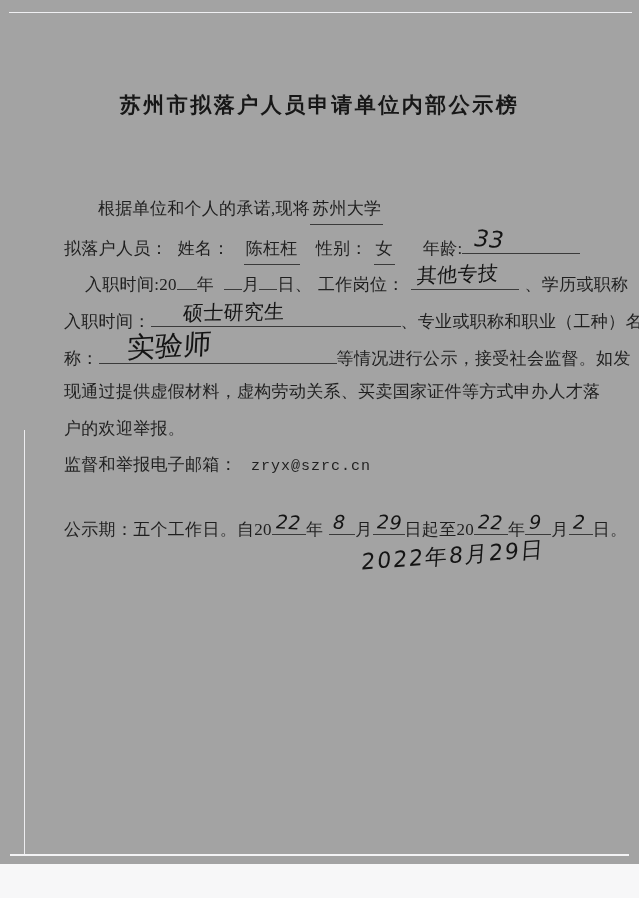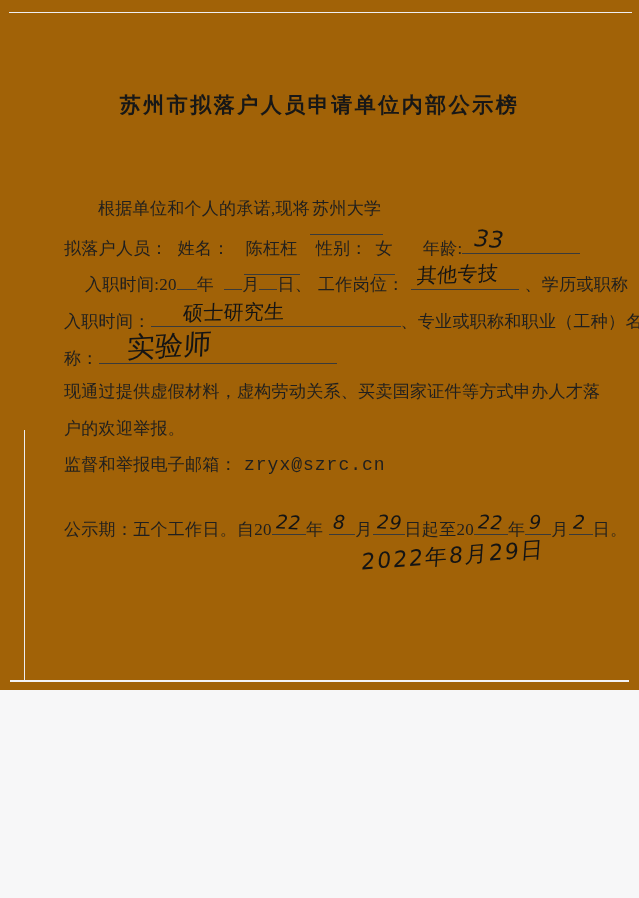--- a/index.html
+++ b/index.html
@@ -5,22 +5,22 @@
   * { margin:0; padding:0; box-sizing:border-box; }
   html,body { width:639px; height:898px; }
   body {
     background:#f7f7f8;
     font-family:"Liberation Serif","DejaVu Serif",serif;
     color:#1f1f1f;
     -webkit-font-smoothing:antialiased;
   }
   .page {
     position:relative;
-    width:639px; height:690px;
-    background:#a16207;
+    width:639px; height:864px;
+    background:#a3a3a3;
     overflow:hidden;
   }
   
   .edge { position:absolute; background:#efeff2; }
   .edge-top { left:9px; right:7px; top:12px; height:1px; }
   .edge-left { left:24px; top:430px; bottom:10px; width:1px; background:#ededf0; }
   .edge-bottom { left:10px; right:10px; bottom:8px; height:2px; background:#f3f3f5; }
 
   .title {
     position:absolute; left:0; right:0; top:91px;
@@ -37,21 +37,21 @@
   .ln1 { top:197px; left:34px; }
   .ln2 { top:234px; }
   .ln3 { top:270px;margin-left:21px; }
   .ln4 { top:307px; }
   .ln5 { top:344px; }
   .ln6 { top:380px; }
   .ln7 { top:417px; }
   .ln8 { top:453px; }
   .ln9 { top:475px;margin-top:42px; }
 
-  .ul { border-bottom:1px solid #3a3a3a; padding:0 2px 16px;text-align:center; }
+  .ul { border-bottom:1px solid #3a3a3a; padding:0 2px 6px;text-align:center; }
 
   .blank {
     display:inline-block; border-bottom:1px solid #3a3a3a;
     height:15px; vertical-align:baseline;
   }
   .fill {
     display:inline-block; position:relative;
     border-bottom:1px solid #3a3a3a;
     height:20px; vertical-align:baseline;
     text-align:center;
@@ -81,21 +81,21 @@
   .f-dy2 { width:24px; }
 
   .gap6  { margin-left:6px; }
   .gap10 { margin-left:10px; }
   .gap14 { margin-left:14px;margin-top:27px; }
   .gap16 { margin-left:16px; }
   .gap28 { margin-left:28px;text-align:right; }
 
   .email-value {
     font-family:"Liberation Mono","DejaVu Sans Mono",monospace;
-    font-size:18px; letter-spacing:1px; margin-left:7px;
+    font-size:15px; letter-spacing:1px; margin-left:14px;
   }
   .sign {
     position:absolute; right:94px; top:545px;
     font-size:22px; letter-spacing:2px;
     transform:rotate(-4deg) skewX(-8deg);
   }
 </style>
 </head>
 <body>
 
@@ -118,21 +118,21 @@
 
     <div class="ln ln3">
       <span>入职时间:20</span><span class="blank" style="width:20px"></span><span>年</span><span class="blank gap10" style="width:18px"></span><span>月</span><span class="blank" style="width:18px"></span><span>日、</span><span class="gap6">工作岗位：</span><span class="fill f-job gap6"><span class="hw">其他专技</span></span><span class="gap6">、学历或职称</span>
     </div>
 
     <div class="ln ln4">
       <span>入职时间：</span><span class="fill f-edu"><span class="hw">硕士研究生</span></span><span>、专业或职称和职业（工种）名</span>
     </div>
 
     <div class="ln ln5">
-      <span>称：</span><span class="fill f-title"><span class="hw">实验师</span></span>
+      <span>称：</span><span class="fill f-title"><span class="hw">实验师</span></span><span>等情况进行公示，接受社会监督。如发</span>
     </div>
 
     <div class="ln ln6">
       <span>现通过提供虚假材料，虚构劳动关系、买卖国家证件等方式申办人才落</span>
     </div>
 
     <div class="ln ln7">
       <span>户的欢迎举报。</span>
     </div>
 

